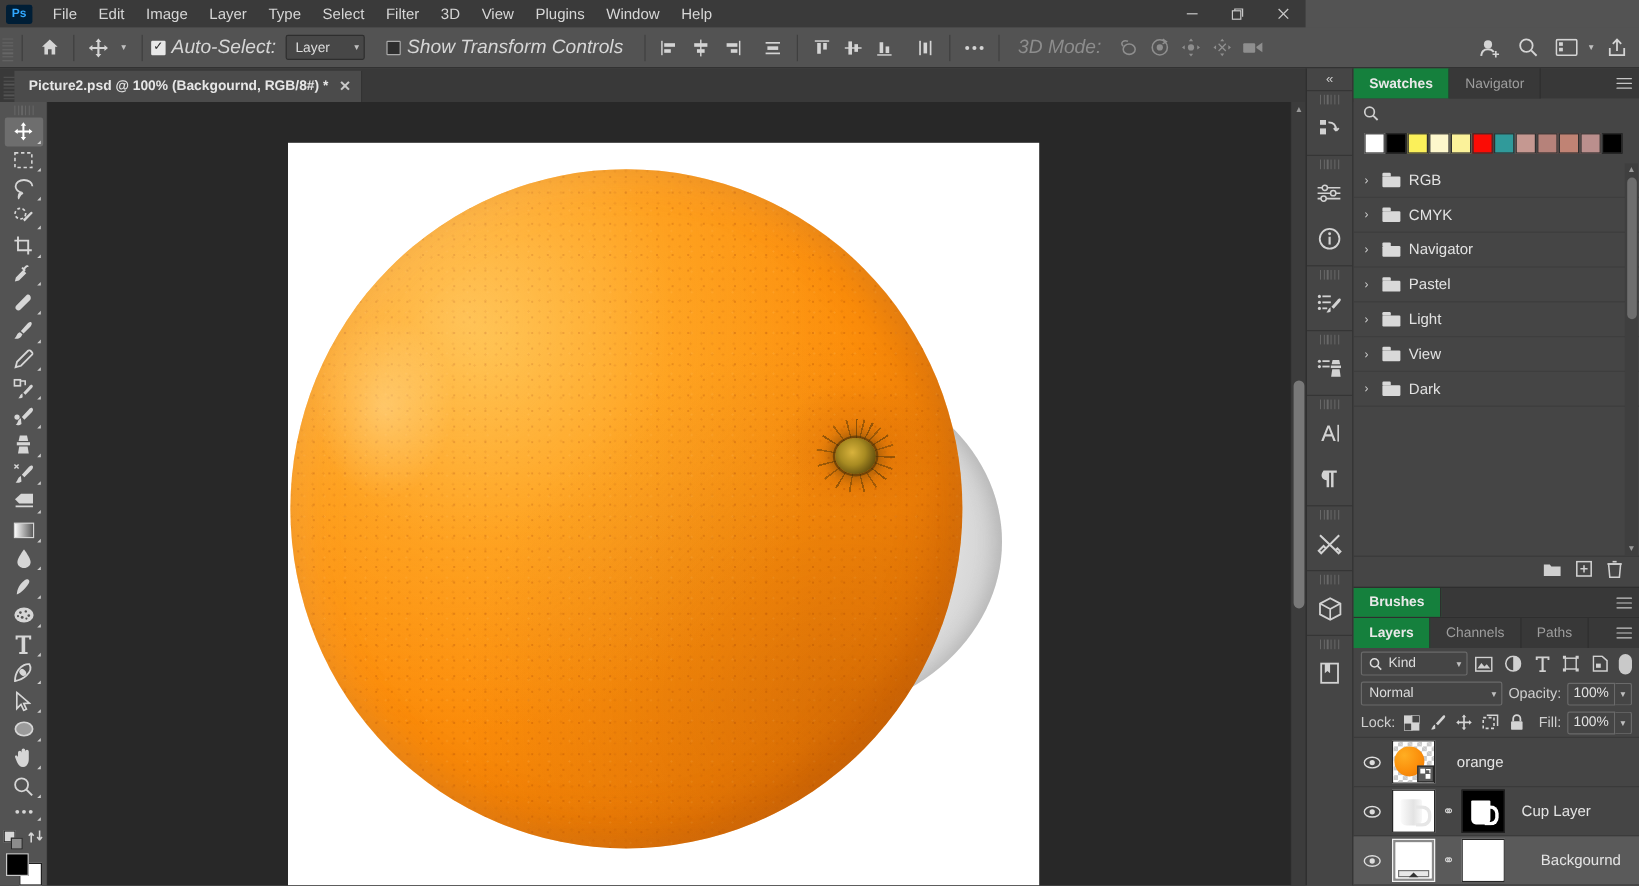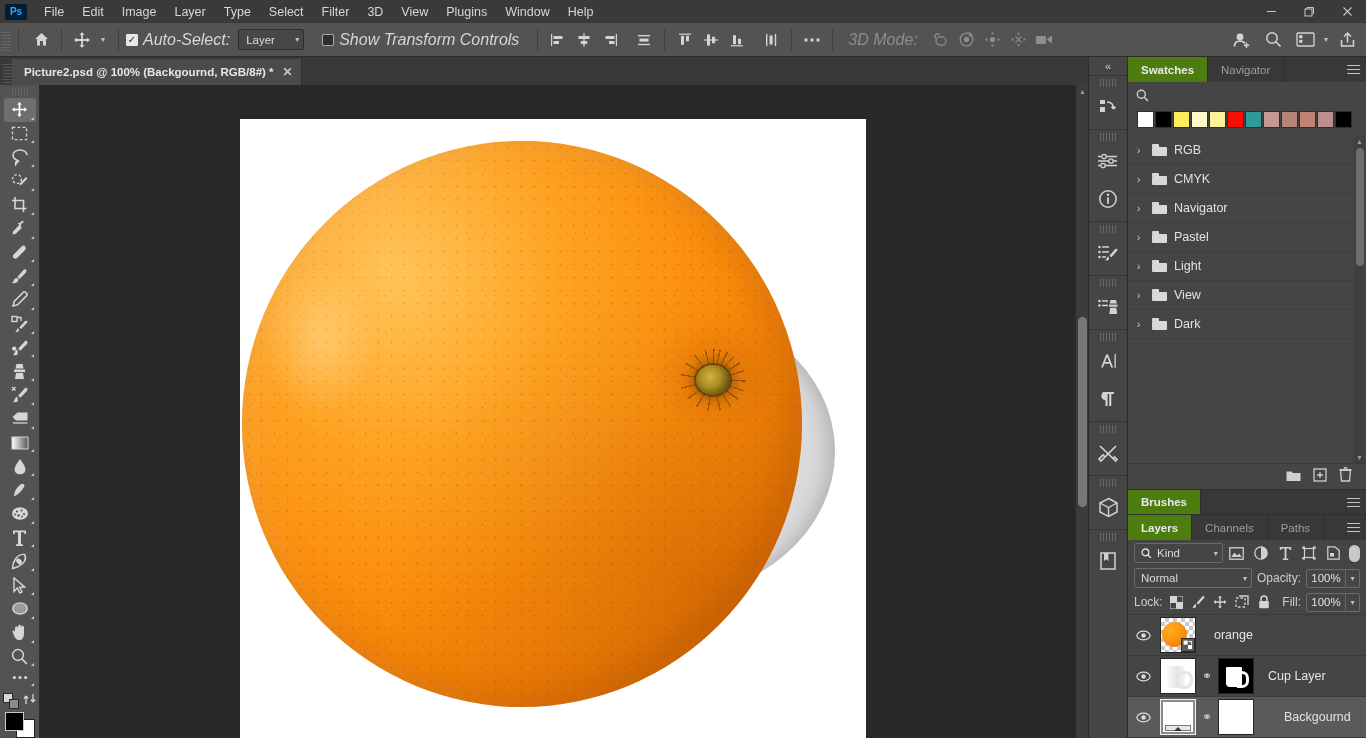--- a/index.html
+++ b/index.html
@@ -7,21 +7,21 @@
     width: 1366px; height: 738px;
     background: #535353;
     font-family: "Liberation Sans", sans-serif;
     overflow: hidden;
     -webkit-font-smoothing: antialiased;
   }
   .app { position: relative; width: 1366px; height: 738px; }
 
   
   .menubar {
-    position: absolute; top: 0; left: 0; width: 1366px; height: 23px;
+    position: absolute; top: 0; left: 0; width: 1088px; height: 23px;
     background: #3a3a3a; display: flex; align-items: center;
   }
   .ps-logo {
     width: 22px; height: 16px; margin-left: 5px; margin-right: 8px;
     background: #001e36; color: #31a8ff;
     font-size: 10px; font-weight: bold; font-family: "Liberation Sans", sans-serif;
     display: flex; align-items: center; justify-content: center; border-radius: 2px;
   }
   .menu-item {
     color: #d6d6d6; font-size: 12.5px; padding: 3px 9px; line-height: 14px;
@@ -260,21 +260,21 @@
   }
   .panel-tabs {
     display: flex; align-items: stretch; height: 25px; background: #383838;
     position: relative;
   }
   .p-tab {
     padding: 0 13px; display: flex; align-items: center; font-size: 11.5px;
     color: #9e9e9e; background: #383838; border-right: 1px solid #2e2e2e;
     white-space: nowrap;
   }
-  .p-tab.active { background: #4d7c0f; color: #e9e9e9; font-weight: bold; }
+  .p-tab.active { background: #15803d; color: #e9e9e9; font-weight: bold; }
   .p-menu {
     position: absolute; right: 6px; top: 0; height: 25px;
     display: flex; align-items: center; color: #c6c6c6;
   }
   .hamburger { width: 13px; }
   .hamburger span {
     display: block; height: 1.5px; background: #c6c6c6; margin: 2.5px 0; border-radius: 1px;
   }
 
   

